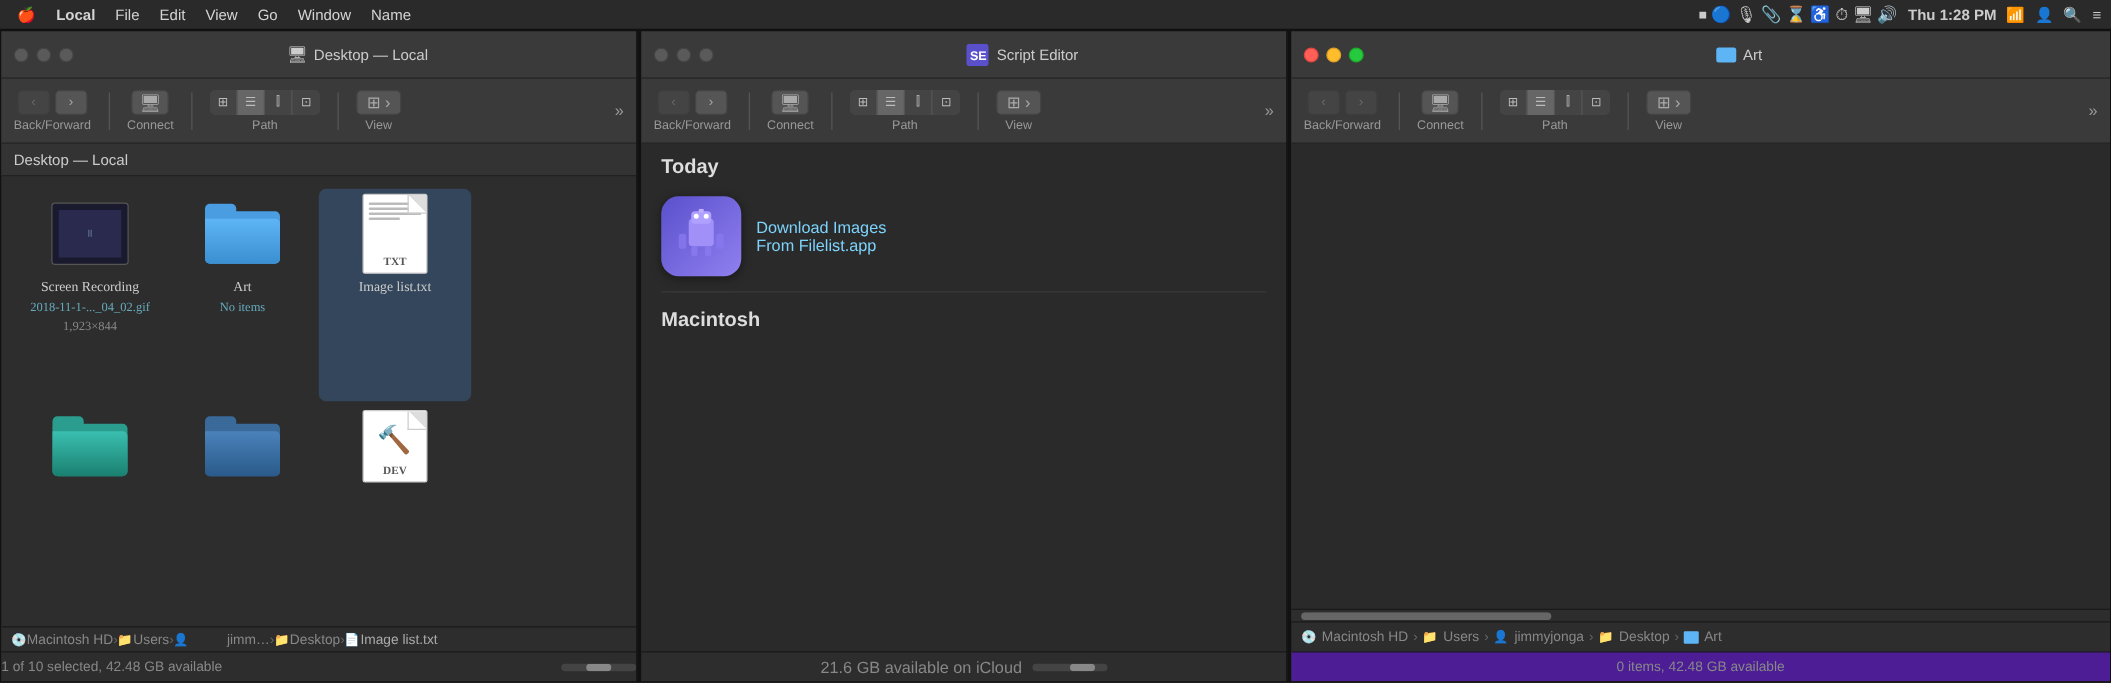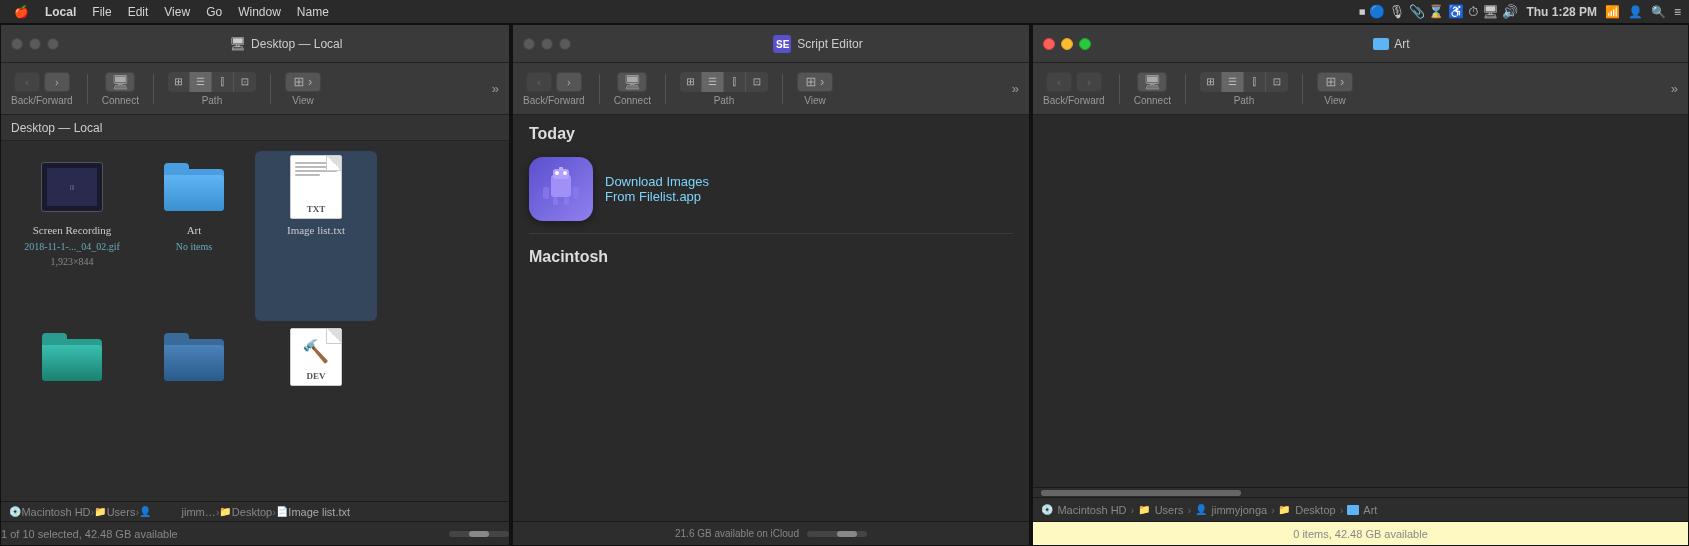--- a/index.html
+++ b/index.html
@@ -401,21 +401,21 @@
       margin: 4px 16px;
     }
 
     .script-status {
       height: 24px;
       background: #2d2d2d;
       border-top: 1px solid #1a1a1a;
       display: flex;
       align-items: center;
       justify-content: center;
-      font-size: 10px;
+      font-size: 13px;
       color: #888;
       flex-shrink: 0;
       gap: 8px;
     }
 
     
     .window-art {
       flex: 1;
     }
 
@@ -458,21 +458,21 @@
       border-top: 1px solid #1a1a1a;
     }
 
     .art-bottom-status {
       height: 24px;
       display: flex;
       align-items: center;
       justify-content: center;
       font-size: 11px;
       color: #888;
-      background: #fef9c3;
+      background: #4c1d95;
       border-top: 1px solid #1a1a1a;
     }
 
     
     .script-icon-wrap {
       width: 64px;
       height: 64px;
       border-radius: 14px;
       background: linear-gradient(135deg, #5a50cc 0%, #9080f0 100%);
       display: flex;

